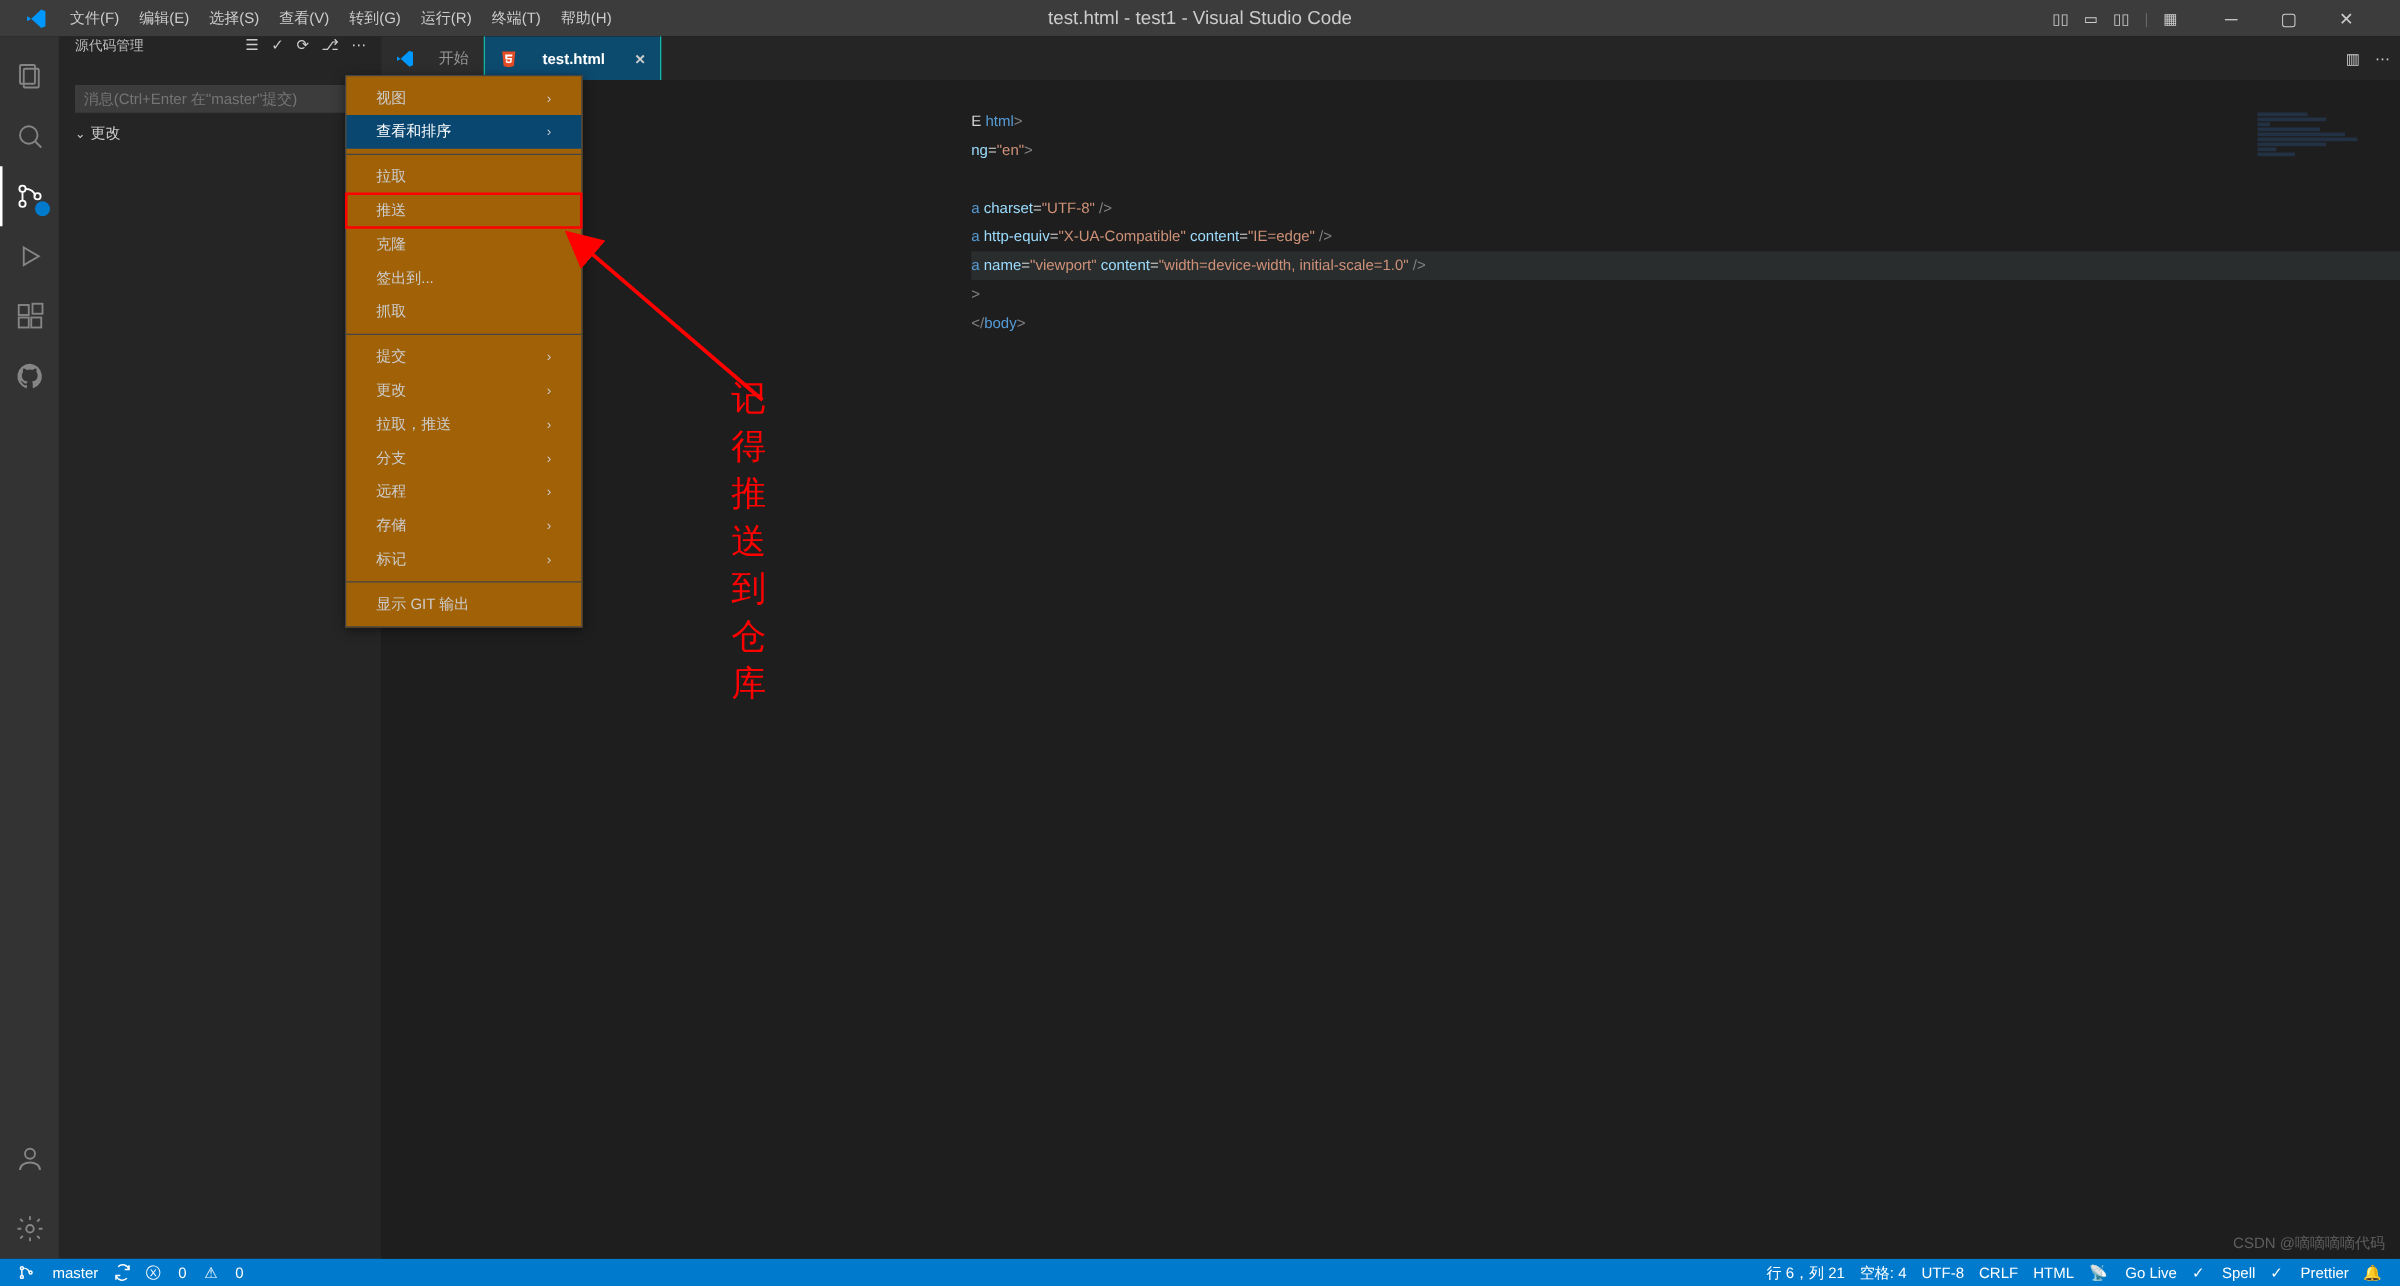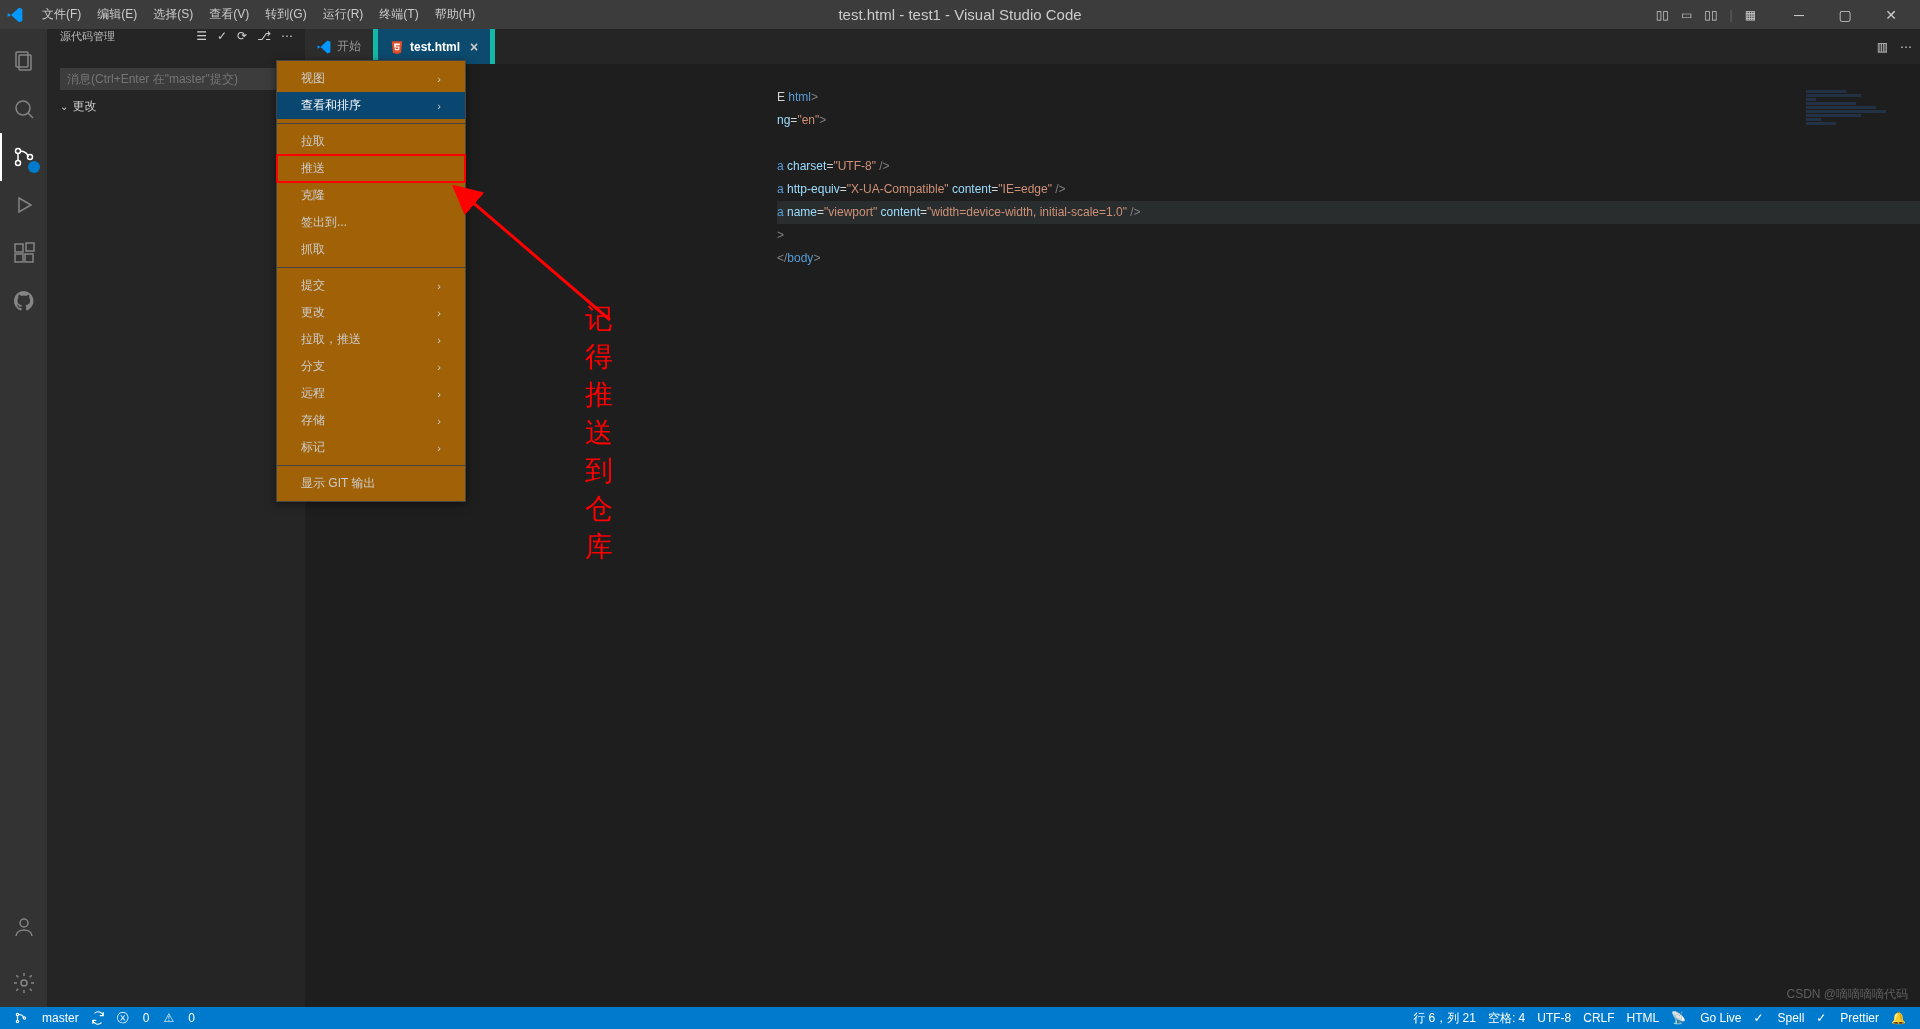--- a/index.html
+++ b/index.html
@@ -1,20 +1,20 @@
 <!DOCTYPE html>
 <html><head>
 <meta charset="utf-8">
 <style>
 * { margin: 0; padding: 0; box-sizing: border-box; font-family: "Segoe UI", "Microsoft YaHei", sans-serif; font-size: 12px; }
 body { background: #1e1e1e; color: #cccccc; width: 1920px; height: 1029px; overflow: hidden; display: flex; flex-direction: column; transform-origin: top left; }
 
 
 
-.titlebar { height: 29px; background: #3c3c3c; display: flex; align-items: center; padding: 0 6px; position: relative; }
+.titlebar { height: 29px; background: #3c3c3c; display: flex; align-items: center; padding: 0 20px; position: relative; }
 .titlebar .logo { width: 18px; height: 18px; margin-right: 10px; display: flex; align-items: center; justify-content: center; }
 .titlebar .menu { display: flex; gap: 0; }
 .titlebar .menu span { padding: 4px 8px; color: #cccccc; cursor: pointer; font-size: 12px; }
 .titlebar .title { position: absolute; left: 50%; transform: translateX(-50%); color: #cccccc; font-size: 15px; }
 .titlebar .win-controls-left { margin-left: auto; display: flex; gap: 12px; align-items: center; }
 .titlebar .win-controls-left span { color: #cccccc; cursor: pointer; }
 .titlebar .win-ctrl { display: flex; margin-left: 20px; }
 .titlebar .win-ctrl .btn { width: 46px; height: 29px; display: flex; align-items: center; justify-content: center; color: #cccccc; cursor: pointer; font-size: 14px; }
 
 
@@ -42,21 +42,21 @@
 .context-menu { position: absolute; left: 276px; top: 60px; width: 190px; background: #a16207; border: 1px solid #454545; box-shadow: 0 2px 8px rgba(0,0,0,0.5); z-index: 100; padding: 4px 0; }
 .context-menu .item { padding: 5px 24px; color: #cccccc; cursor: pointer; display: flex; justify-content: space-between; align-items: center; font-size: 13px; position: relative; }
 .context-menu .item.highlighted { background: #094771; color: #ffffff; }
 .context-menu .item.boxed { outline: 2px solid #ff0000; outline-offset: -1px; }
 .context-menu .sep { height: 1px; background: #454545; margin: 4px 0; }
 .context-menu .item .chev { color: #cccccc; font-size: 11px; }
 
 
 .editor-area { flex: 1; background: #1e1e1e; display: flex; flex-direction: column; position: relative; }
 .tabs { height: 35px; background: #252526; display: flex; align-items: stretch; }
-.tab { padding: 0 12px; display: flex; align-items: center; gap: 6px; background: #2d2d2d; color: #969696; border-right: 5px solid #14b8a6; cursor: pointer; font-size: 13px; }
+.tab { padding: 0 12px; display: flex; align-items: center; gap: 20px; background: #2d2d2d; color: #969696; border-right: 1px solid #14b8a6; cursor: pointer; font-size: 13px; }
 .tab.active { background: #0c4a6e; color: #ffffff; font-weight: bold; }
 .tab .close { margin-left: 4px; color: #cccccc; font-size: 14px; }
 .tab .ico { width: 14px; height: 14px; }
 .tabs-actions { margin-left: auto; padding: 0 8px; display: flex; align-items: center; gap: 12px; color: #cccccc; }
 
 .breadcrumbs { height: 22px; display: flex; align-items: center; padding: 0 12px; gap: 4px; color: #a0a0a0; font-size: 12px; }
 .breadcrumbs .crumb { display: flex; align-items: center; gap: 4px; }
 .breadcrumbs .sep { color: #666; }
 .cube-ico { width: 14px; height: 14px; }
 

